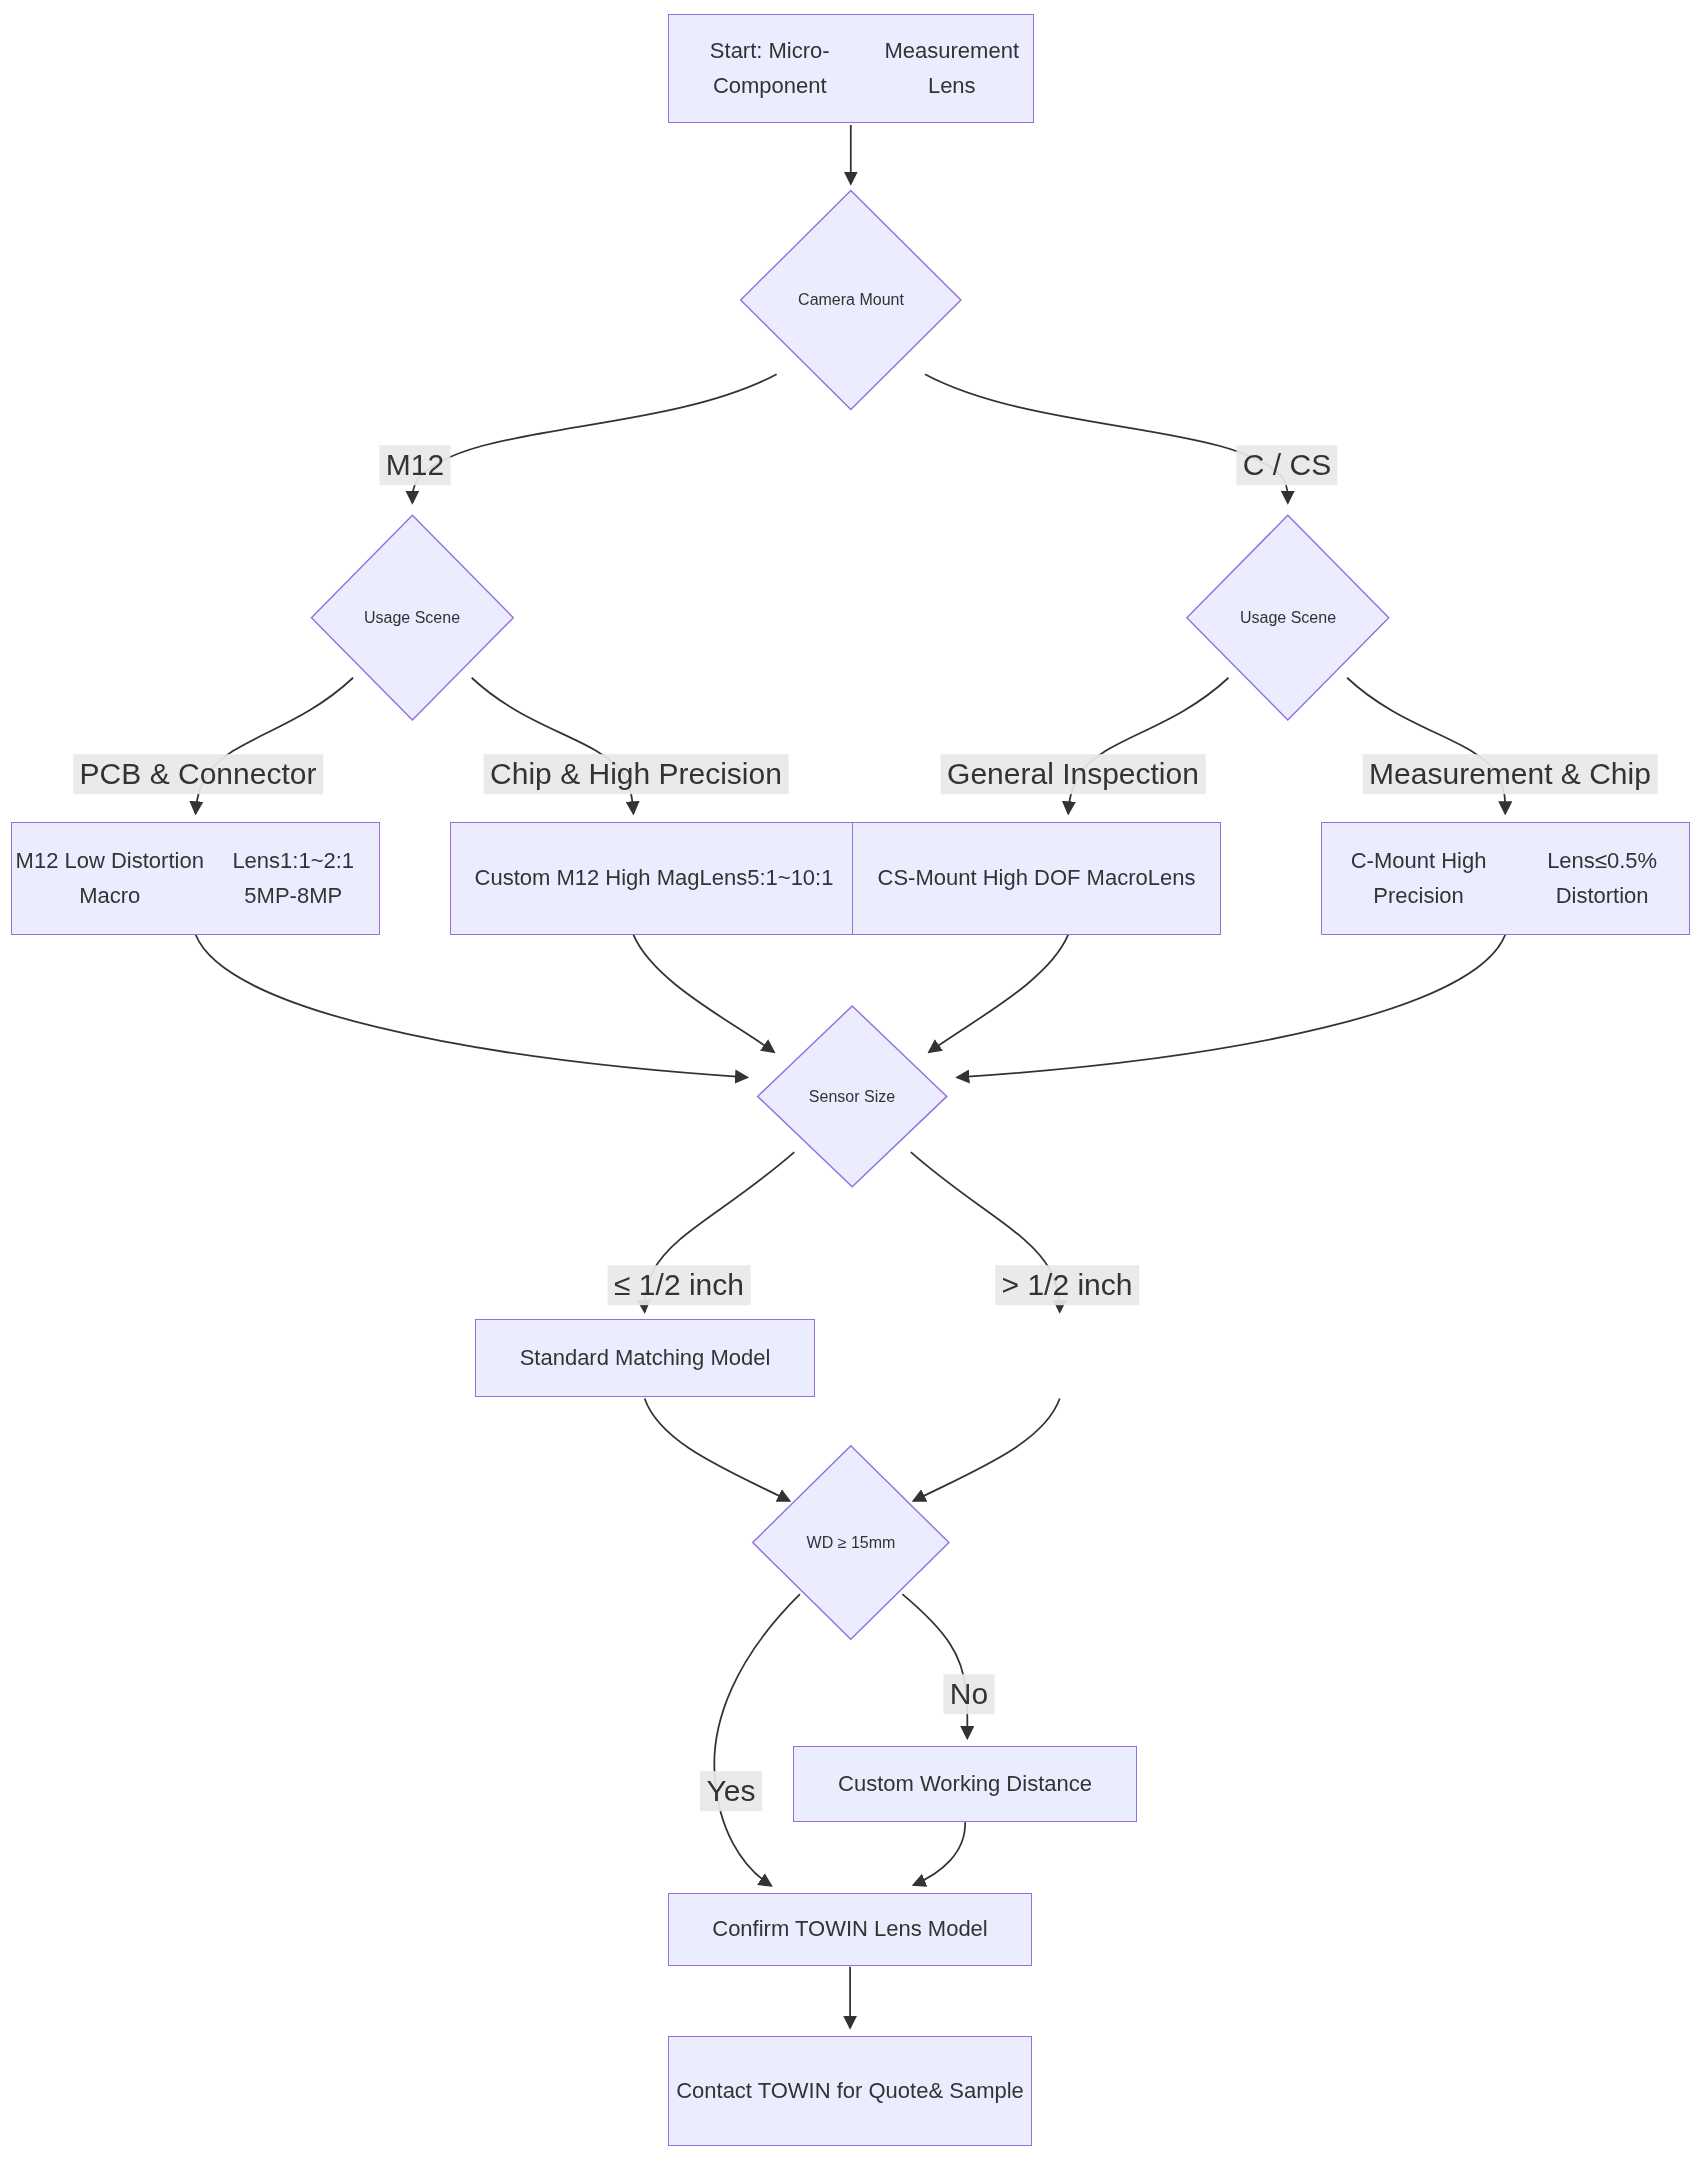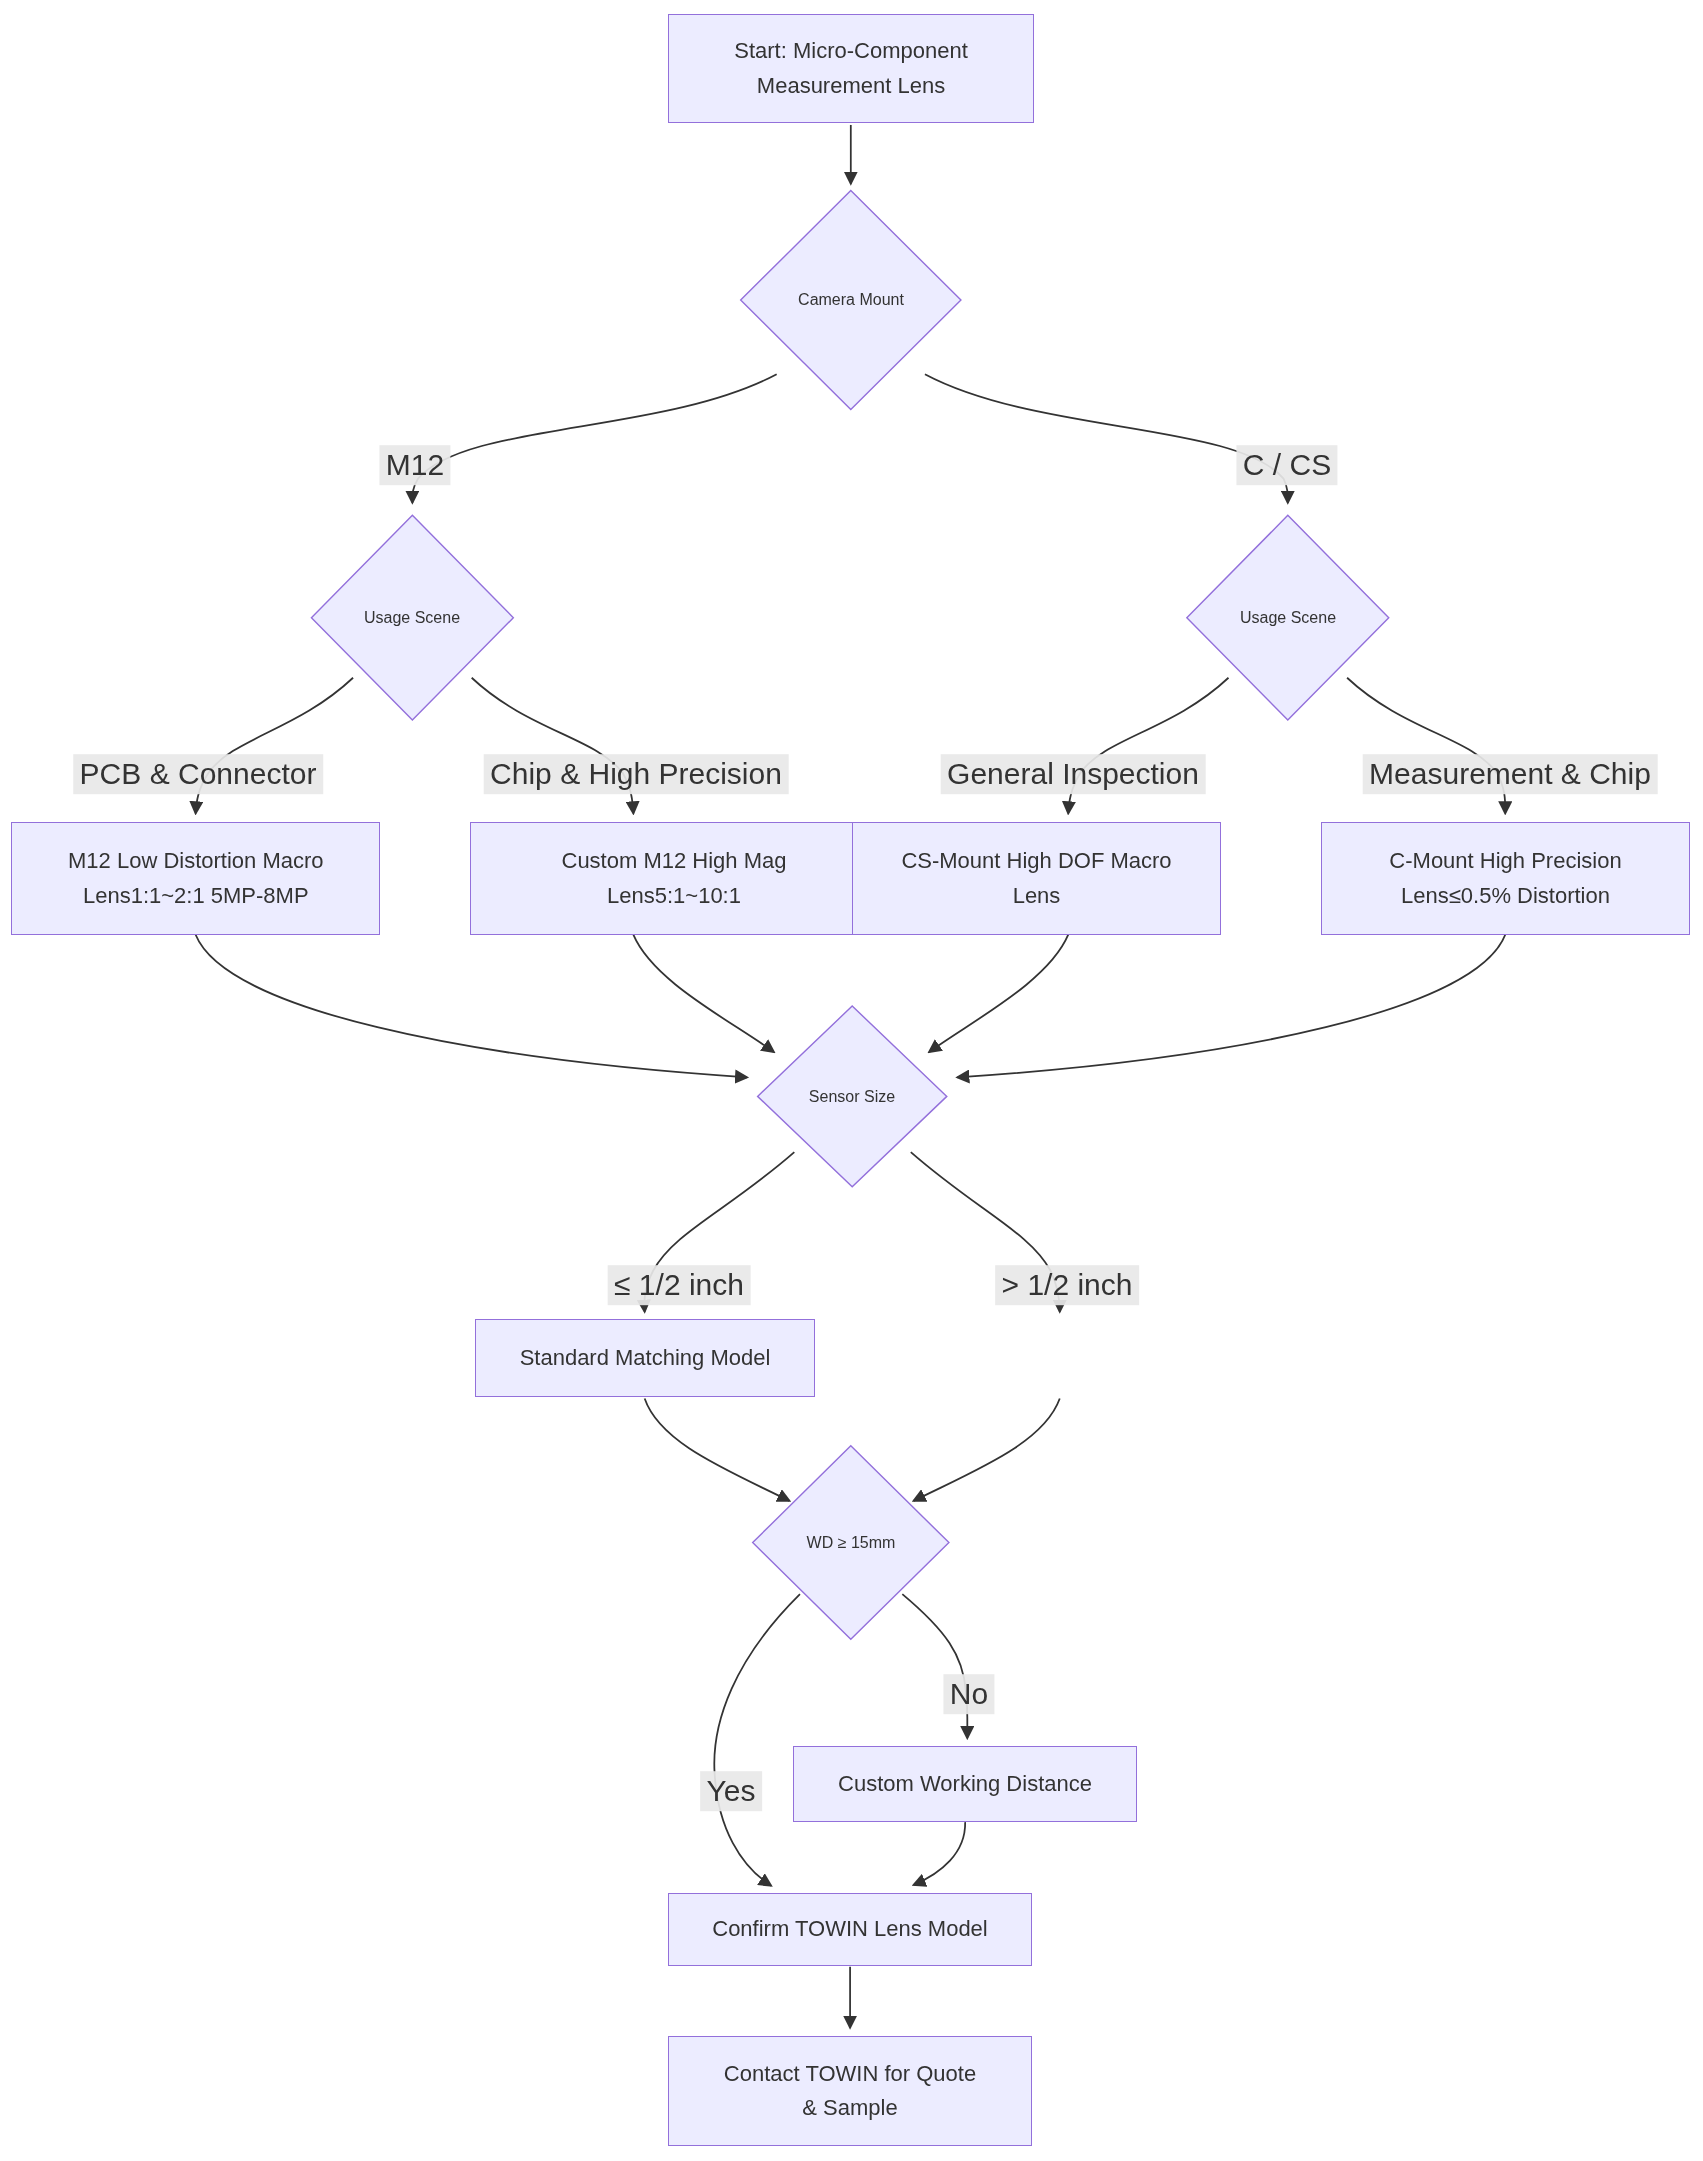--- a/index.html
+++ b/index.html
@@ -16,21 +16,21 @@
     position: absolute;
     left: 0; top: 0;
     width: 1703px; height: 2161px;
   }
   .rect-node {
     position: absolute;
     box-sizing: border-box;
     background: #ECECFF;
     border: 1.8px solid #9370DB;
     display: flex;
-    flex-direction: column;
+    flex-direction: row;
     align-items: center;
     justify-content: center;
     text-align: center;
     font-size: 22px;
     line-height: 1.55;
     color: #333333;
   }
   .diamond-label {
     position: absolute;
     transform: translate(-50%, -50%);
@@ -96,21 +96,21 @@
   <div class="rect-node" style="left:668px; top:14px; width:366px; height:109px;">
     <span>Start: Micro-Component</span>
     <span>Measurement Lens</span>
   </div>
 
   <div class="rect-node" style="left:11.3px; top:822px; width:369px; height:113px;">
     <span>M12 Low Distortion Macro</span>
     <span>Lens1:1~2:1 5MP-8MP</span>
   </div>
 
-  <div class="rect-node" style="left:470px; top:822px; width:408px; height:113px;">
+  <div class="rect-node" style="left:450px; top:822px; width:408px; height:113px;">
     <span>Custom M12 High Mag</span>
     <span>Lens5:1~10:1</span>
   </div>
 
   <div class="rect-node" style="left:852px; top:822px; width:369px; height:113px;">
     <span>CS-Mount High DOF Macro</span>
     <span>Lens</span>
   </div>
 
   <div class="rect-node" style="left:1321px; top:822px; width:369px; height:113px;">

